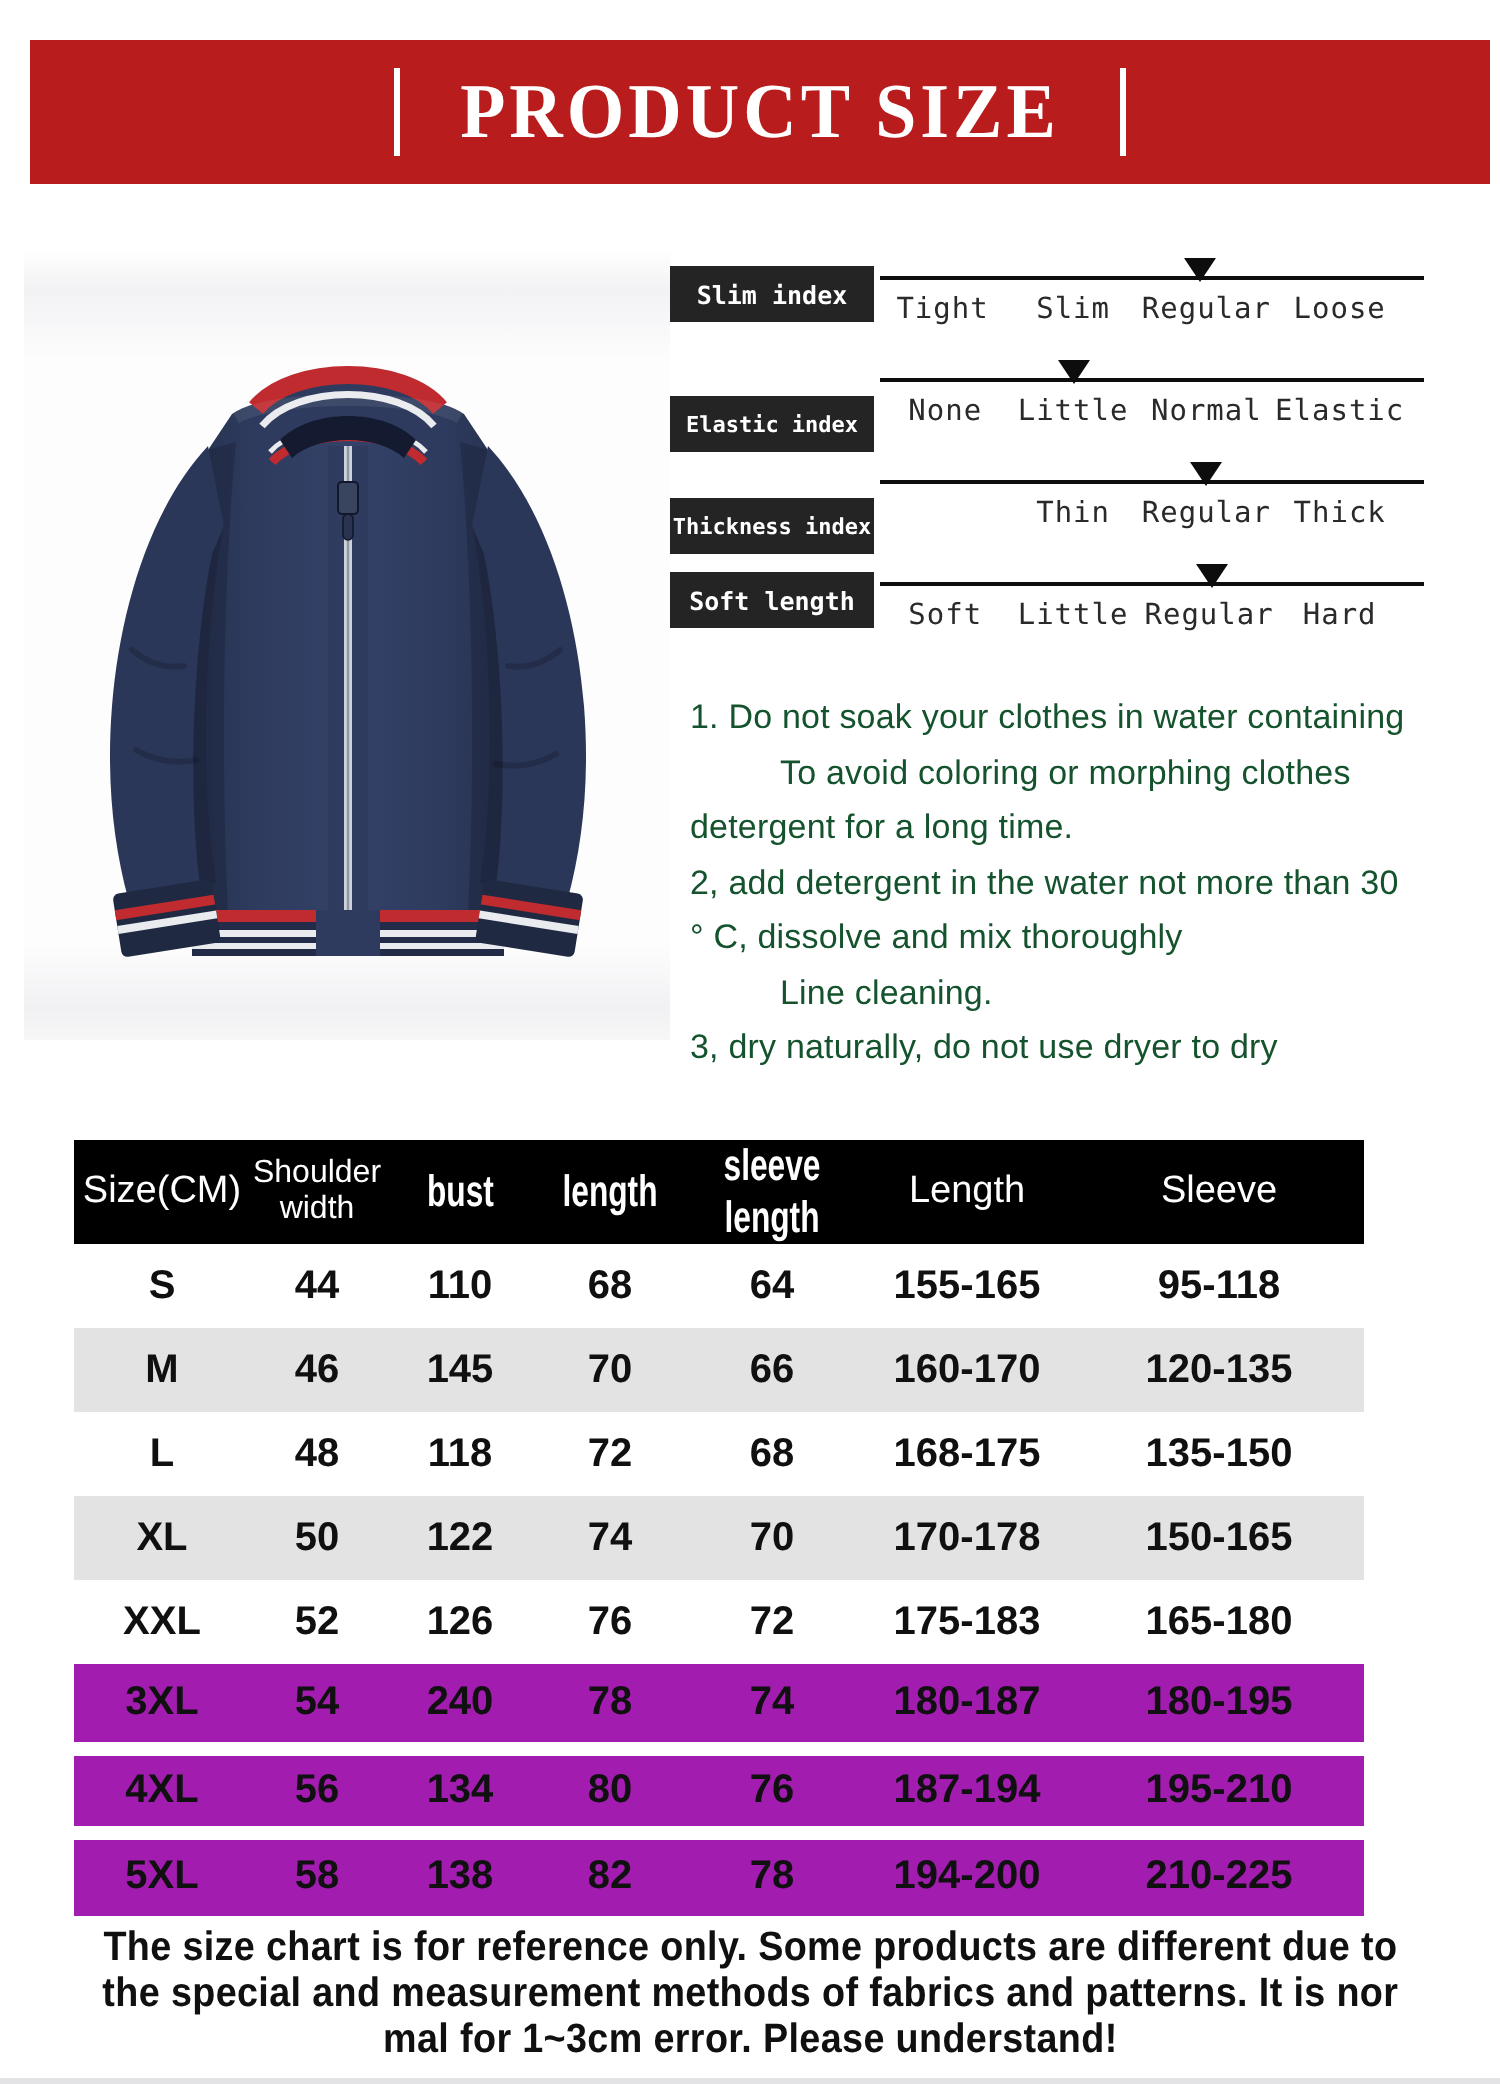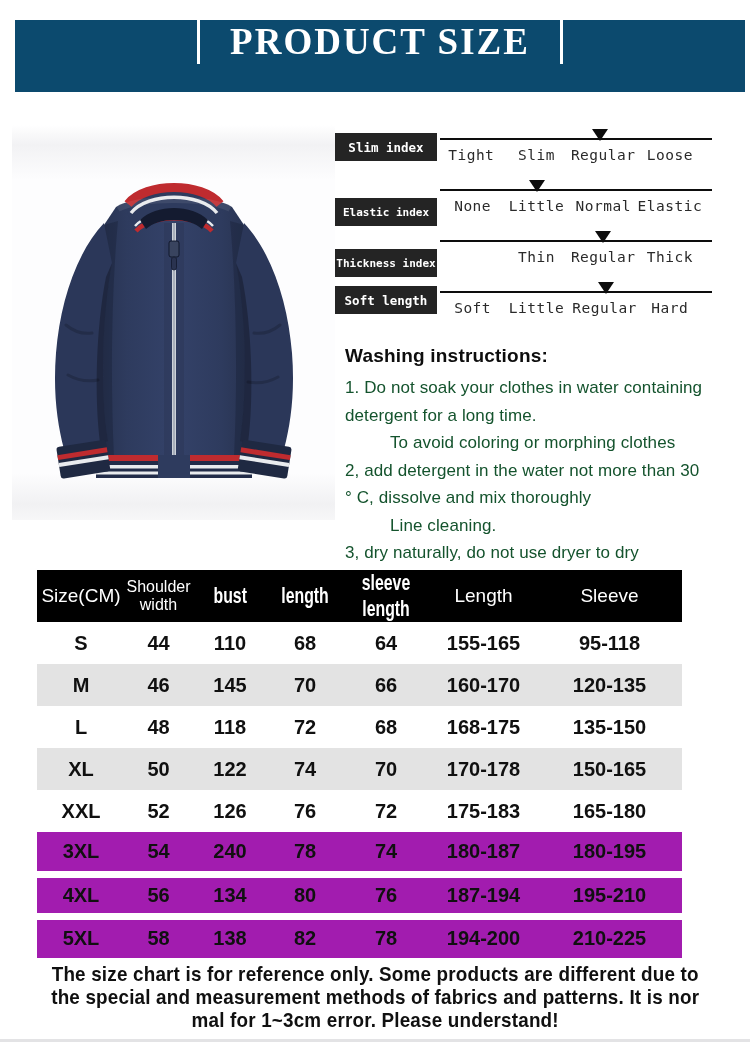--- a/index.html
+++ b/index.html
@@ -1,21 +1,21 @@
 <!DOCTYPE html>
 <html style="--jacket-navy: #2e3b5e; --jacket-navy-mid: #2b3759; --jacket-navy-dark: #222c49; --jacket-cuff-dark: #1f2942; --trim-red: #bf2b2f; --trim-white: #e9ebee; --zipper-gray: #cdd2da; --banner-black: #0a0a0a; --table-header-black: #1d1d1d; --row-gray: #e3e3e3; --row-light-gray: #efefef;"><head>
 <meta charset="utf-8">
 <style>
   html,body{margin:0;padding:0;background:#ffffff;}
   .page{position:relative;width:750px;height:1042px;background:#ffffff;overflow:hidden;
         font-family:"Liberation Sans",sans-serif;color:#111;}
 
   
-  .banner{position:absolute;left:15px;top:20px;width:730px;height:72px;background:#0c4a6e;
-          display:flex;justify-content:center;gap:30px;}
+  .banner{position:absolute;left:15px;top:20px;width:730px;height:72px;background:#b91c1c;
+          display:flex;align-items:center;justify-content:center;gap:30px;}
   .banner-bar{width:3px;height:44px;background:#ffffff;}
   .banner-title{color:#ffffff;font-family:"Liberation Serif",serif;font-weight:bold;
                 font-size:37px;letter-spacing:2px;white-space:nowrap;transform:scaleY(1.05);}
 
   
   .photo{position:absolute;left:12px;top:125px;width:323px;height:395px;
          background:linear-gradient(#ffffff 0%,#f2f2f4 5%,#fdfdfe 14%,#fdfdfe 88%,#f1f1f3 96%,#f7f7f8 100%);}
   .photo svg{display:block;margin:0 auto;}
 
   
@@ -172,25 +172,24 @@
             <div class="scale-line"></div>
             <span class="scale-option" style="left: 12%;">Soft</span>
             <span class="scale-option" style="left: 35.5%;">Little</span>
             <span class="scale-option" style="left: 60.5%;">Regular</span>
             <span class="scale-option" style="left: 84.5%;">Hard</span>
             <span class="scale-marker" style="left: 61%;"></span>
           </div>
         </div>
       </div>
     <div class="washing">
-      <div class="washing-title">Washing instructions:</div>
       <div>
           <div class="washing-line">1. Do not soak your clothes in water containing</div>
+          <div class="washing-line indent">To avoid coloring or morphing clothes</div>
           <div class="washing-line">detergent for a long time.</div>
-          <div class="washing-line indent">To avoid coloring or morphing clothes</div>
           <div class="washing-line">2, add detergent in the water not more than 30</div>
           <div class="washing-line">° C, dissolve and mix thoroughly</div>
           <div class="washing-line indent">Line cleaning.</div>
           <div class="washing-line">3, dry naturally, do not use dryer to dry</div>
         </div>
     </div>
   </div>
 
   <table class="size-table">
     <colgroup>

